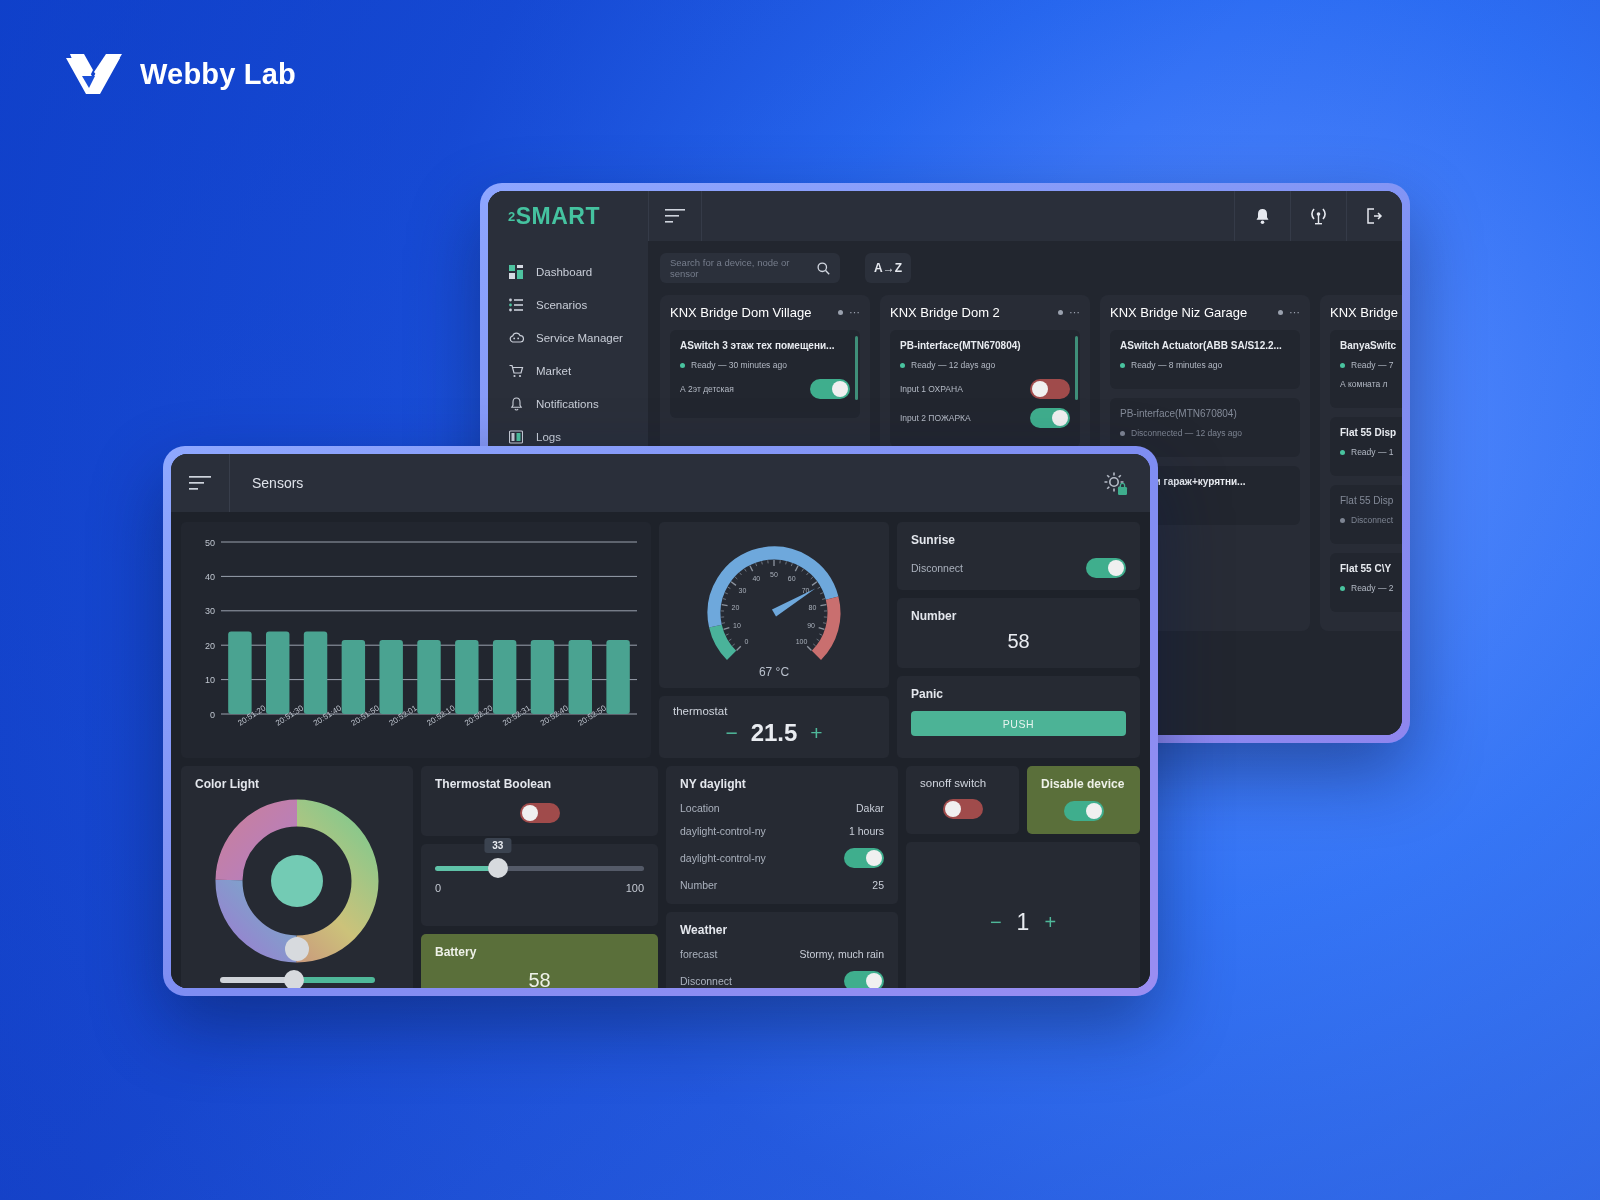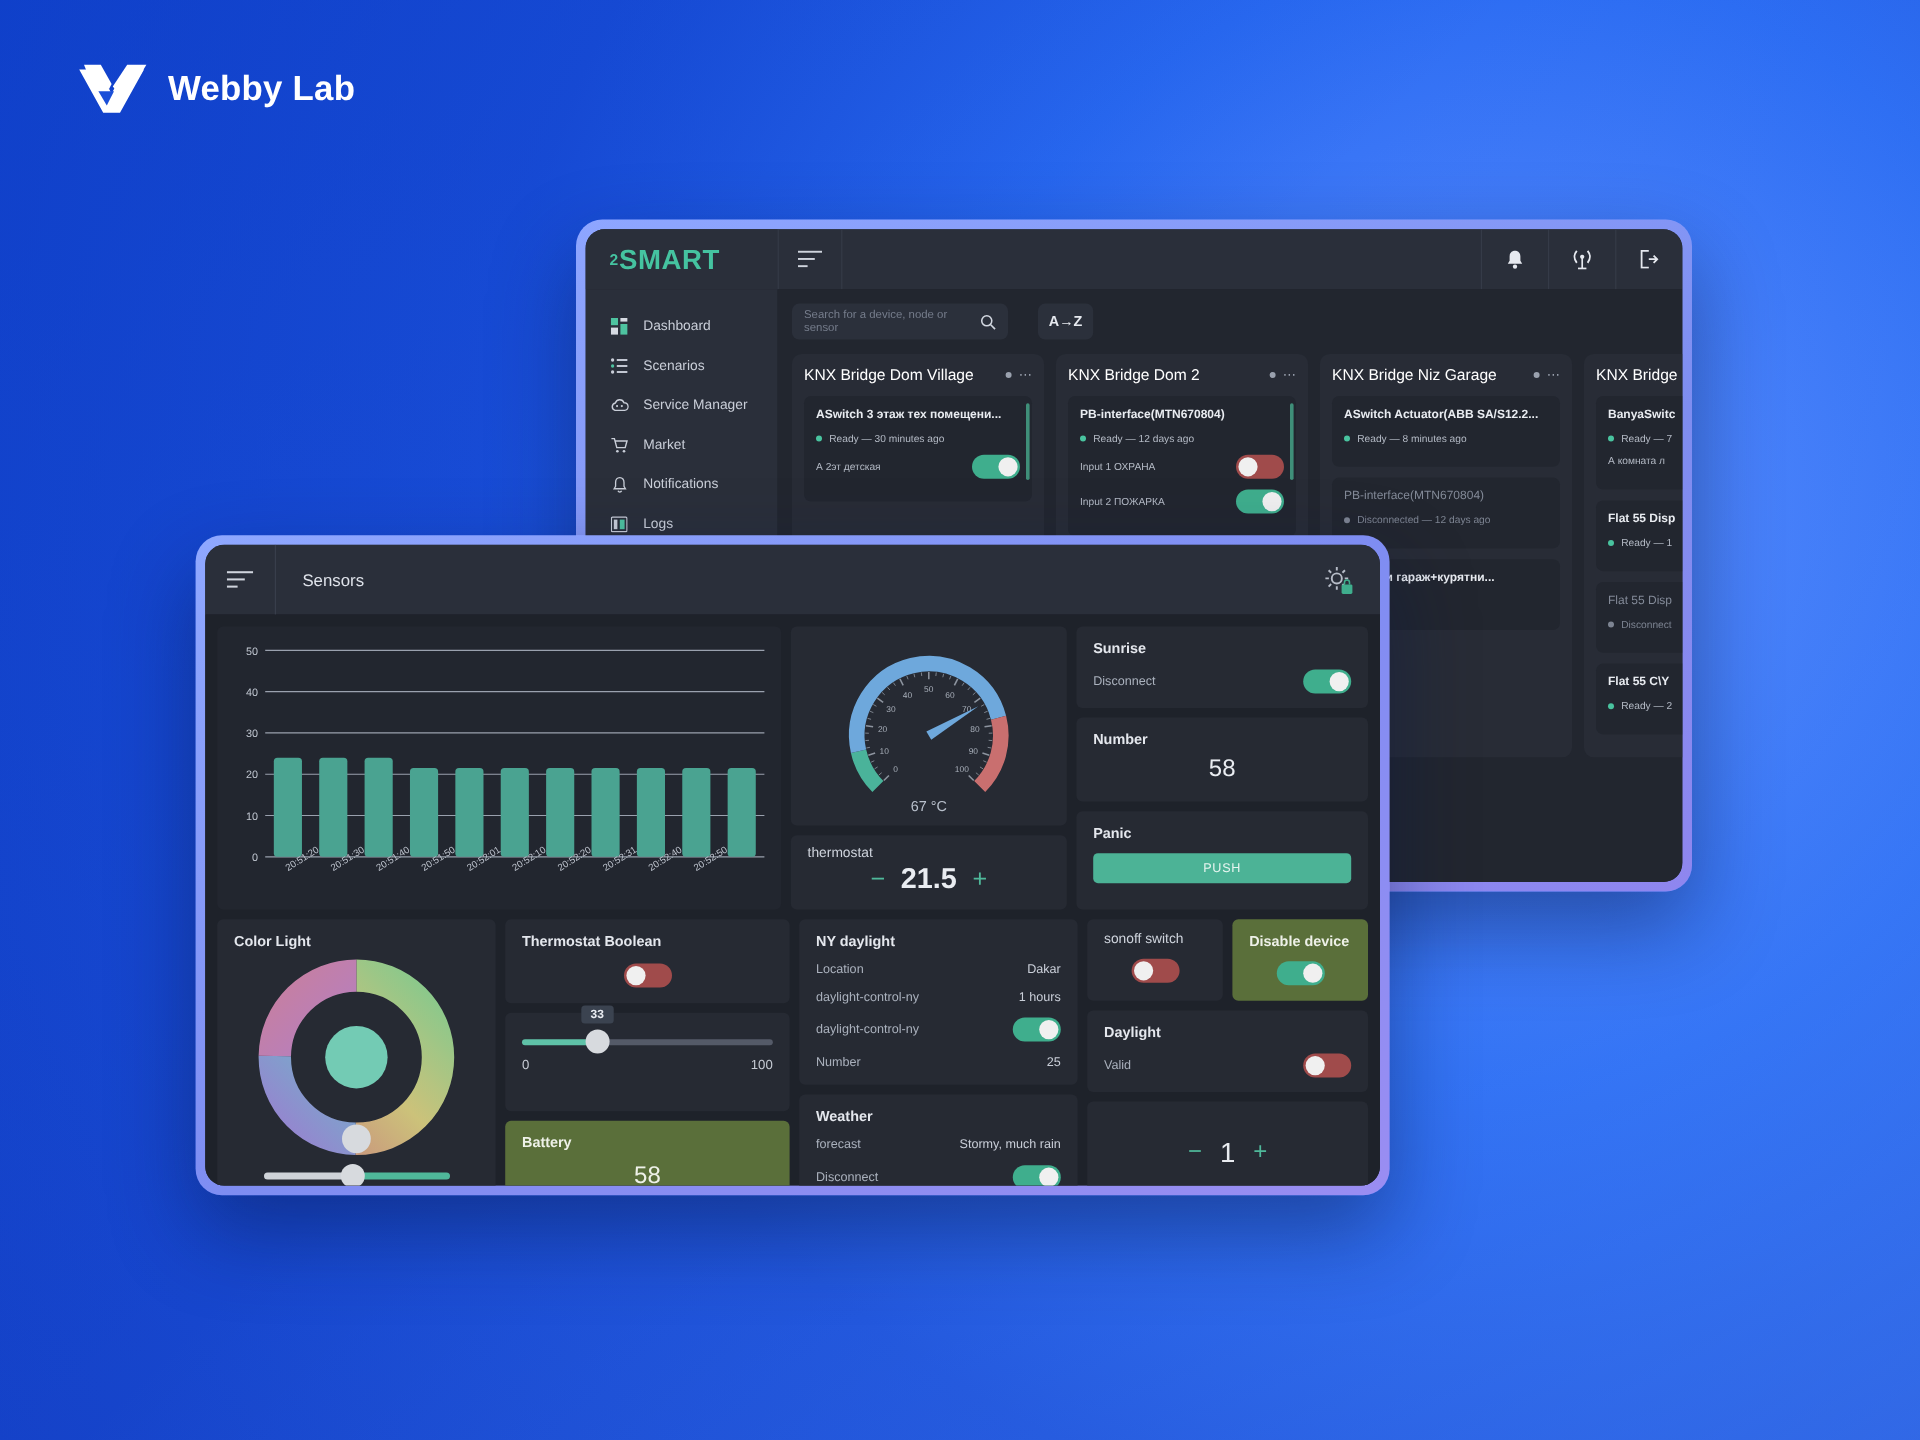--- a/index.html
+++ b/index.html
@@ -729,29 +729,20 @@
             </div>
             <div class="disable">
               <div class="card-t">Disable device</div>
               <div class="mini-tog">
                   <div class="tog lg on">
                     <i></i>
                   </div>
                 </div>
             </div>
           </div>
-          <div class="day-box">
-            <div class="card-t" style="padding:0">Daylight</div>
-            <div class="kv">
-              <span class="k">Valid</span>
-              <div class="tog lg off">
-                  <i></i>
-                </div>
-            </div>
-          </div>
           <div class="step-box">
             <div class="step-val">
               <span class="pm">−</span>
               <span class="n">1</span>
               <span class="pm">+</span>
             </div>
           </div>
         </div>
       </div>
 

